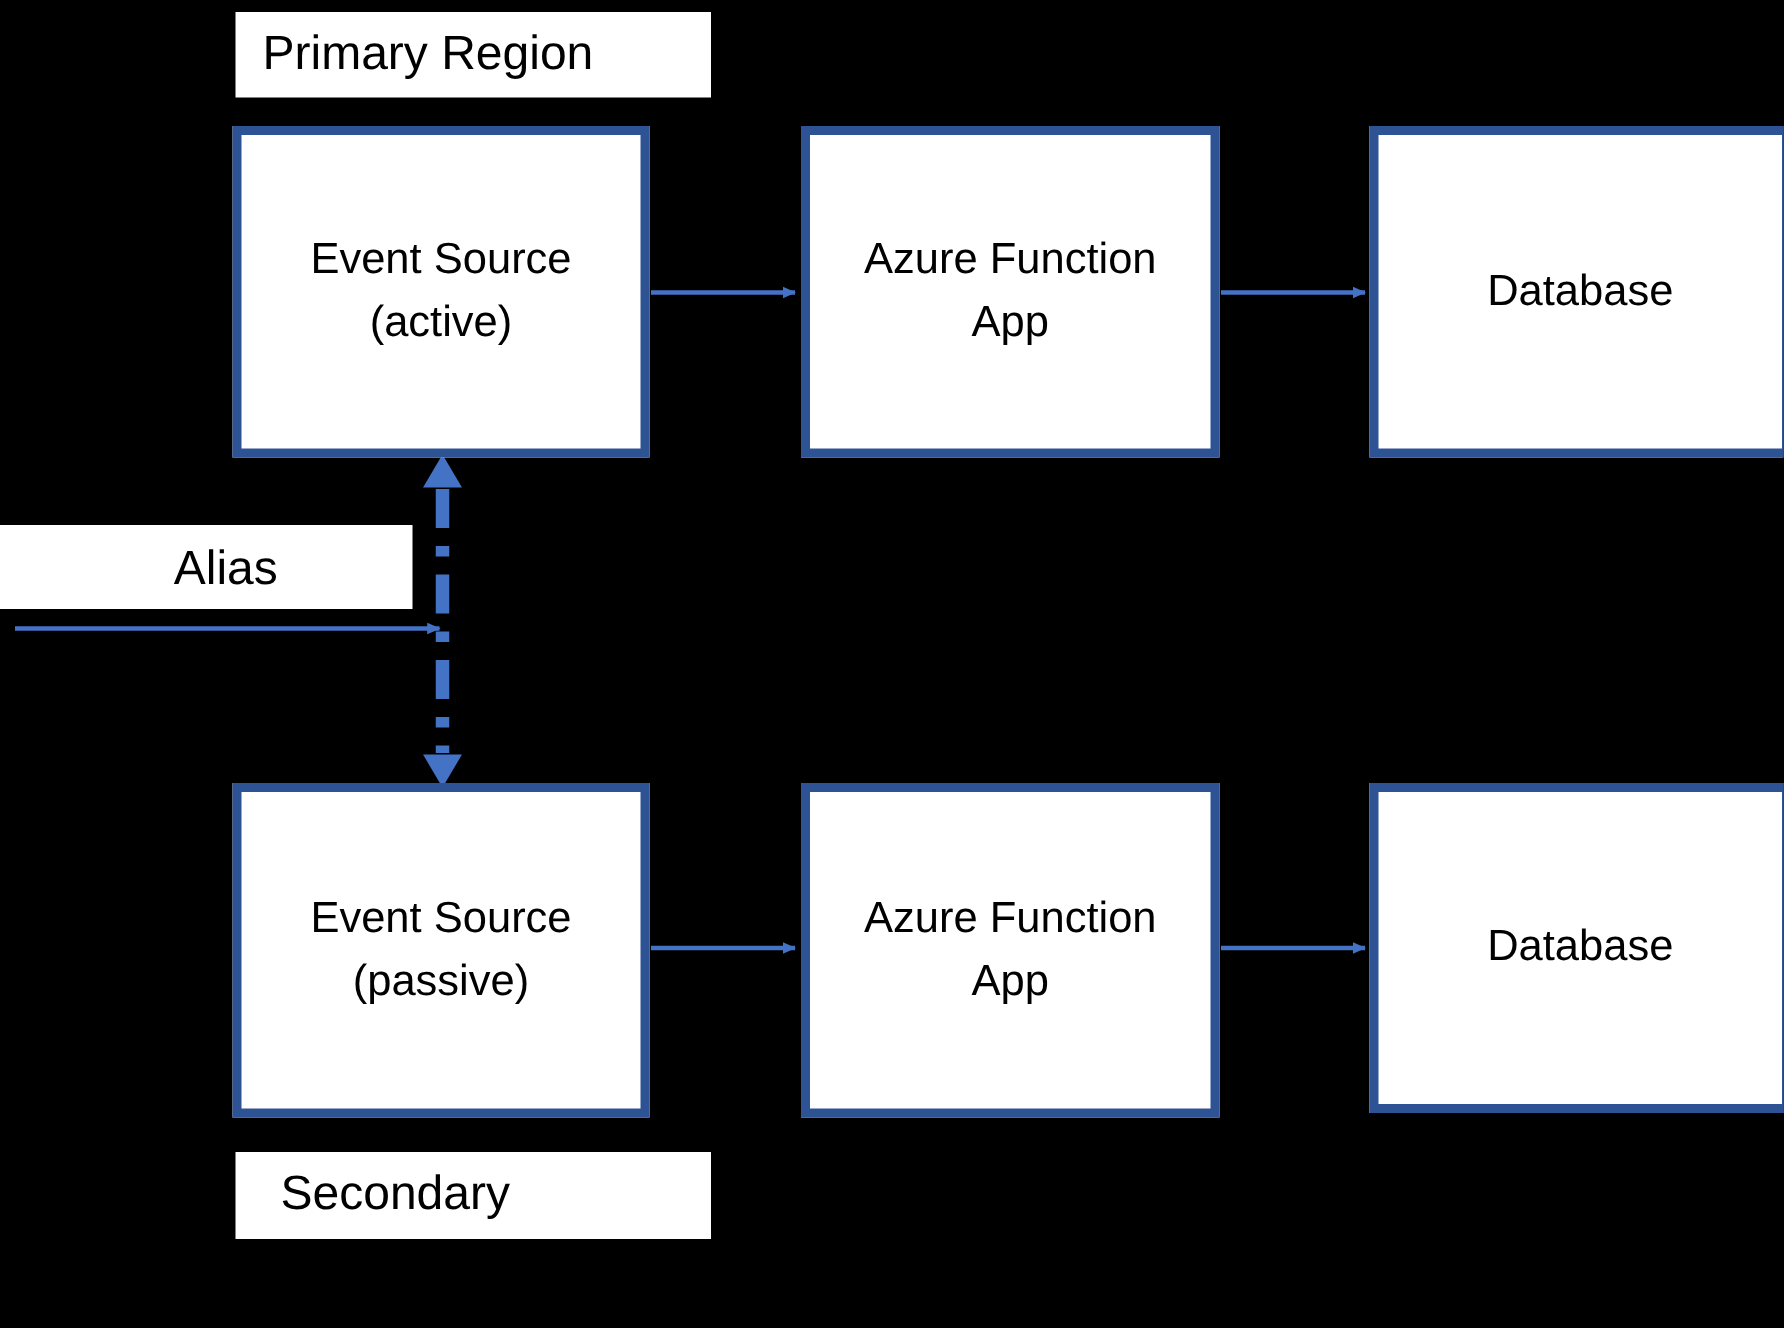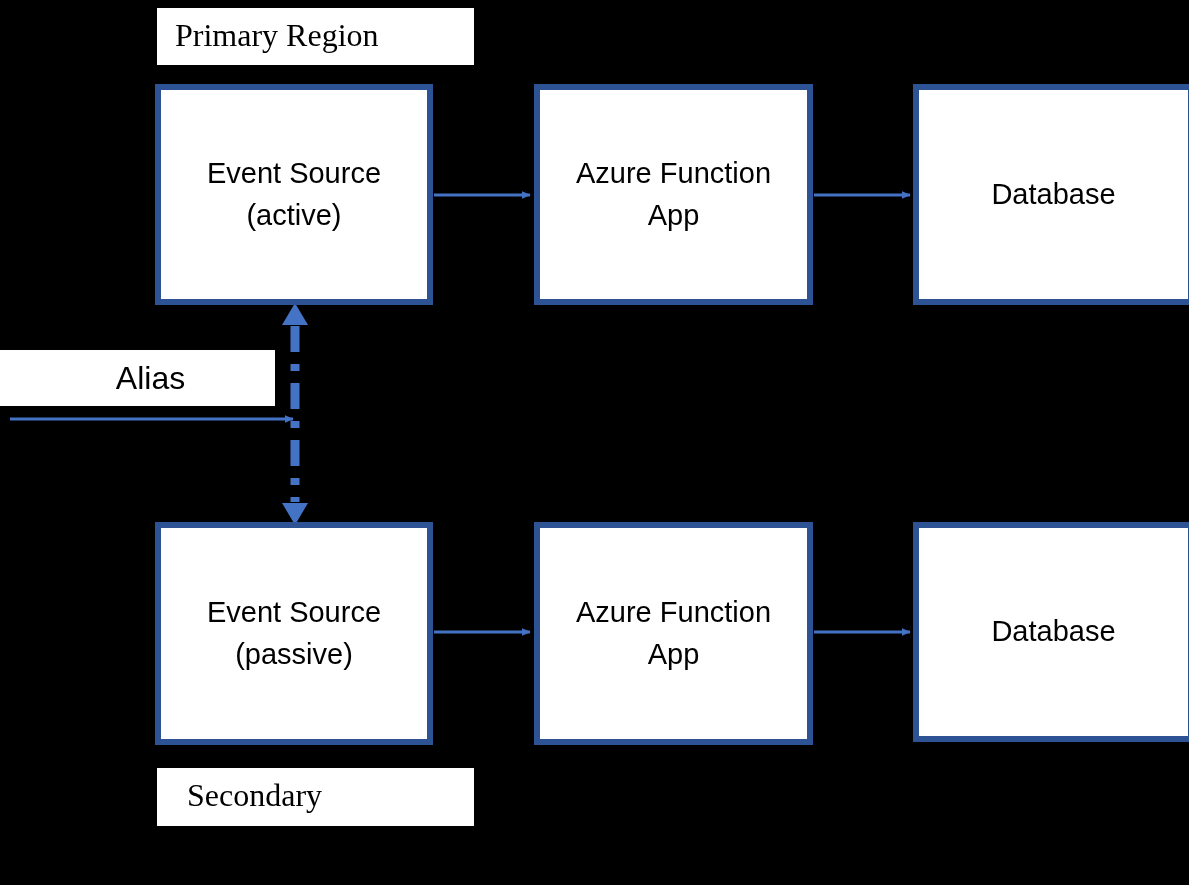--- a/index.html
+++ b/index.html
@@ -44,21 +44,21 @@
     background: #FFFFFF;
     overflow: hidden;
     display: flex;
     align-items: flex-start;
     justify-content: flex-start;
   }
   .region-plate .plate-label {
     color: #000000;
     font-size: 32px;
     line-height: 1.34;
-    font-family: Liberation Serif, serif;
+    font-family: Liberation Sans, sans-serif;
     white-space: pre-line;
     padding: 6px 0 0 18px;
   }
 
   
   .alias-plate {
     position: absolute;
     box-sizing: border-box;
     background: #FFFFFF;
     display: flex;

